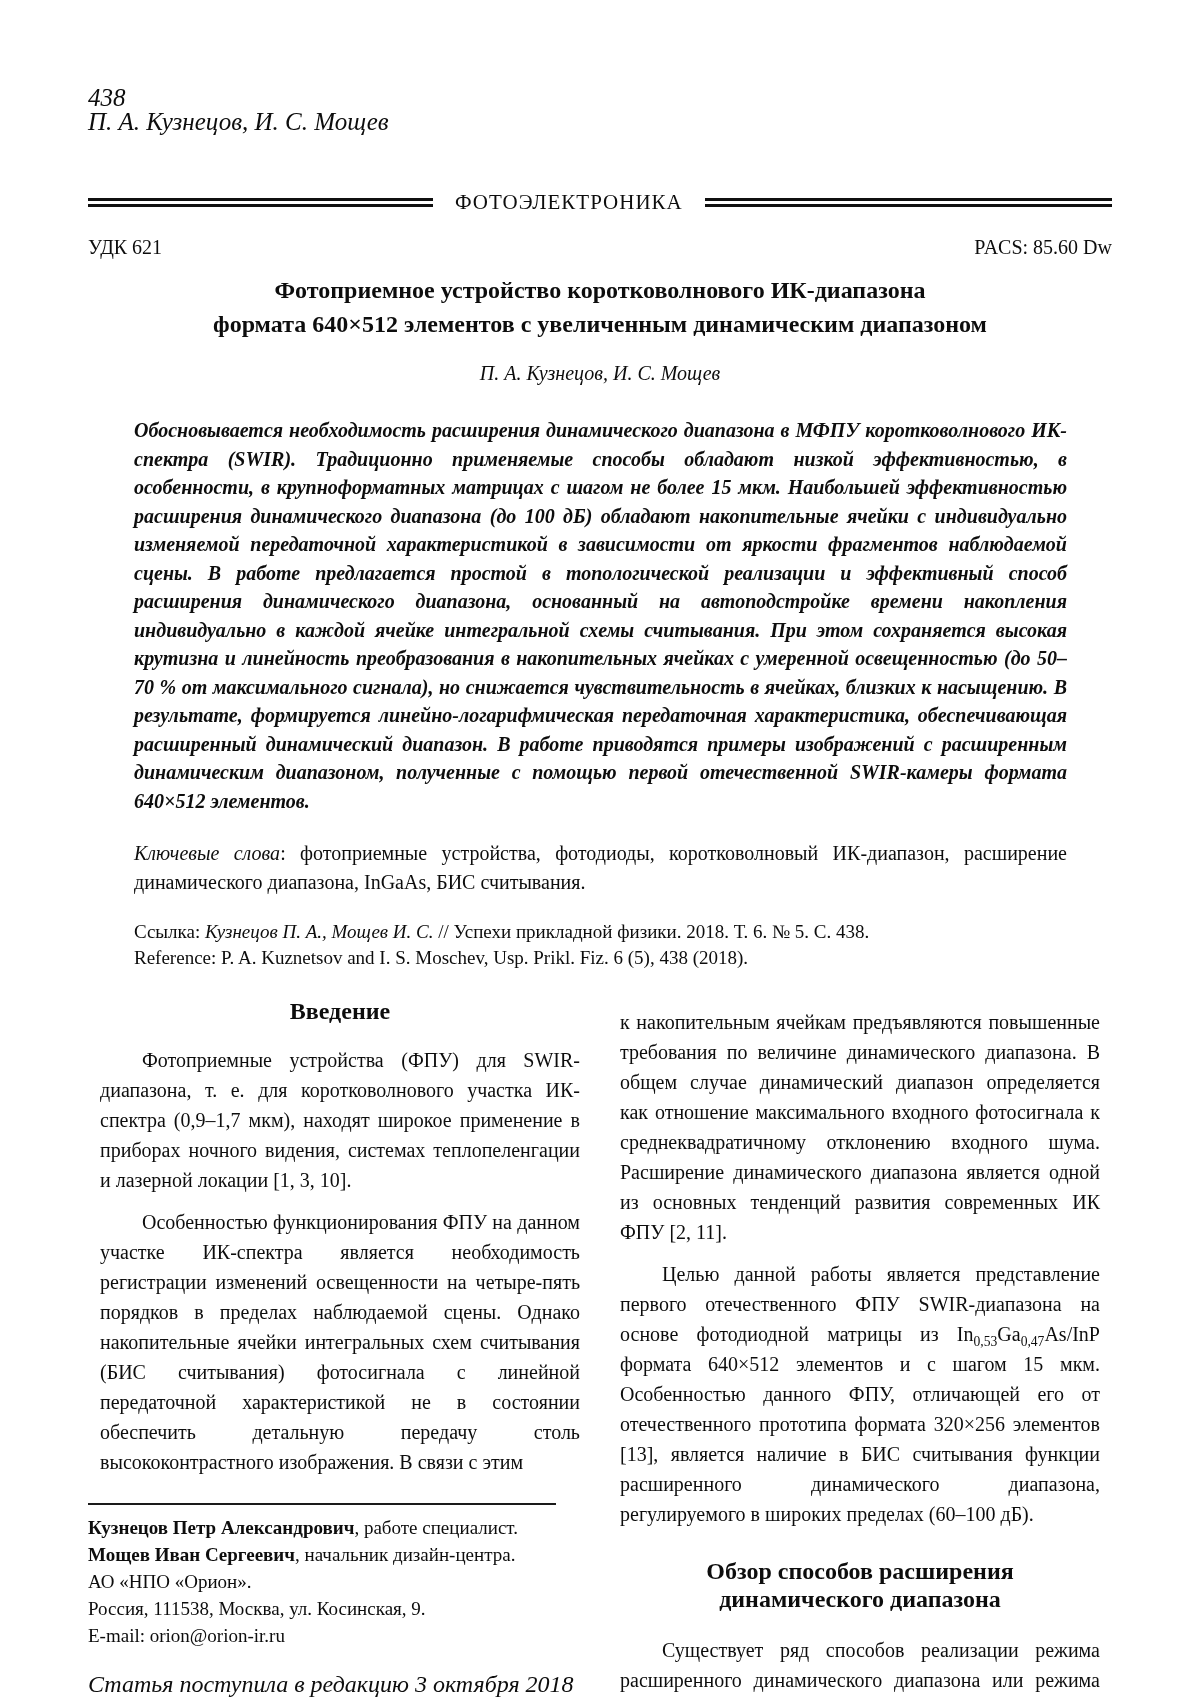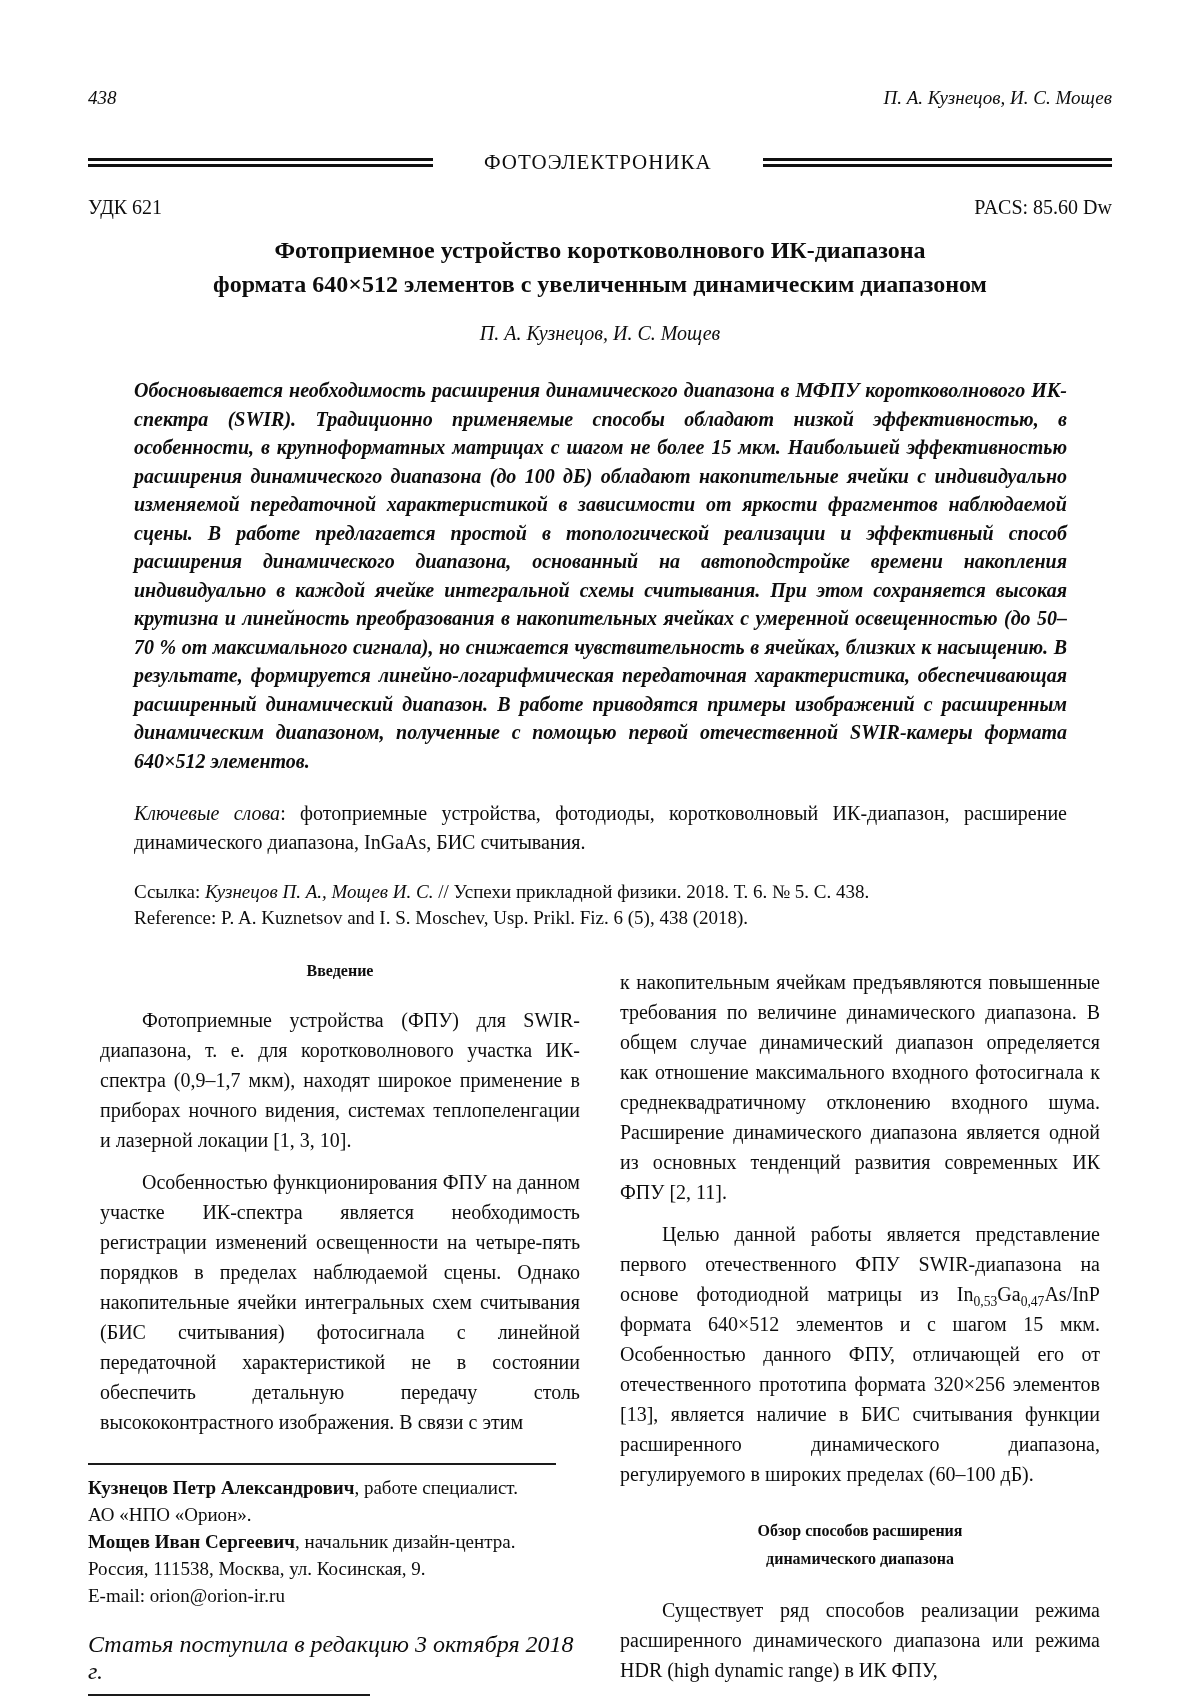--- a/index.html
+++ b/index.html
@@ -2,43 +2,43 @@
 <html lang="ru"><head>
 <meta charset="utf-8">
 <style>
   * { margin:0; padding:0; box-sizing:border-box; }
   html,body { background:#ffffff; }
   body { font-family:"Liberation Serif", serif; color:#0d0d0d; }
   .page {
     position:relative; width:1200px; height:1698px; margin:0 auto;
     background:#ffffff; padding:86px 88px 0 88px; overflow:hidden;
   }
-  .header-row { display:flex; justify-content:space-between; font-style:italic; font-size:19px; line-height:24px; }
-  .banner { margin-top:40px; display:flex; align-items:center;gap:29px; }
+  .header-row { display:flex; justify-content:space-between; font-style:italic; font-size:25px; line-height:24px;flex-direction:column; }
+  .banner { margin-top:56px; display:flex; align-items:center; }
   .banner-rule { height:9px; border-top:3px solid #101010; border-bottom:3px solid #101010; }
   .banner-rule-left { width:345px; }
   .banner-rule-right { flex:1; }
   .banner-text { font-size:21px; letter-spacing:1px; white-space:nowrap; padding:0 22px; }
   .meta-row { margin-top:20px; display:flex; justify-content:space-between; font-size:20px; line-height:25px; }
   .title { margin-top:13px; text-align:center; font-weight:bold; font-size:24px; line-height:34px; }
   .authors { margin-top:20px; text-align:center; font-style:italic; font-size:20px; line-height:25px; }
   .abstract {
     margin:30px 45px 0 46px; font-weight:bold; font-style:italic;
     font-size:20px; line-height:28.5px; text-align:justify;
   }
   .keywords { margin:24px 45px 0 46px; font-size:20px; line-height:29px; text-align:justify; }
   .keywords .kw-label { font-style:italic; }
   .citations { margin:22px 45px 0 46px; font-size:19px; line-height:26px; }
   .citations b { font-weight:normal; }
   .citations .cit-authors { font-style:italic; }
   .columns { margin-top:24px; display:flex; gap:16px; font-size:20px; line-height:30px; text-align:justify; }
   .col { width:504px; }
   .col p { margin:12px; }
   .col p.indent { text-indent:42px; }
-  h2.sec-heading { font-size:16px; font-weight:bold; text-align:center; line-height:28px; }
+  h2.sec-heading { font-size:24px; font-weight:bold; text-align:center; line-height:28px; }
   .col-left h2.sec-heading { margin:2px 0 20px 0; }
   .col-right h2.sec-heading { margin:28px 0 22px 0; }
   sub { font-size:0.68em; line-height:0; }
   .footnote { margin-top:26px; font-size:19px; line-height:27px; text-align:left; }
   .fn-rule { width:468px; border-top:2px solid #1a1a1a; margin-bottom:9px; }
   .fn-rule-2 { width:282px; border-top:2px solid #1a1a1a; margin:9px 0 10px 0; }
   .fn-received { margin-top:22px; font-style:italic; font-size:24px; }
   .fn-copyright { font-size:20px; }
 </style>
 </head>
@@ -87,22 +87,22 @@
   <div class="columns">
 
     <div class="col col-left">
       <h2 class="sec-heading">Введение</h2>
       <p class="indent">Фотоприемные устройства (ФПУ) для SWIR-диапазона, т. е. для коротковолнового участка ИК-спектра (0,9–1,7 мкм), находят широкое применение в приборах ночного видения, системах теплопеленгации и лазерной локации [1, 3, 10].</p>
       <p class="indent">Особенностью функционирования ФПУ на данном участке ИК-спектра является необходимость регистрации изменений освещенности на четыре-пять порядков в пределах наблюдаемой сцены. Однако накопительные ячейки интегральных схем считывания (БИС считывания) фотосигнала с линейной передаточной характеристикой не в состоянии обеспечить детальную передачу столь высококонтрастного изображения. В связи с этим</p>
 
       <div class="footnote">
         <div class="fn-rule"></div>
         <div><b>Кузнецов Петр Александрович</b><span>, работе специалист.</span></div>
+        <div><b>Мощев Иван Сергеевич</b><span>, начальник дизайн-центра.</span></div>
         <div>АО «НПО «Орион».</div>
-        <div><b>Мощев Иван Сергеевич</b><span>, начальник дизайн-центра.</span></div>
         <div>Россия, 111538, Москва, ул. Косинская, 9.</div>
         <div>E-mail: orion@orion-ir.ru</div>
         <div class="fn-received">Статья поступила в редакцию 3 октября 2018 г.</div>
         <div class="fn-rule-2"></div>
         <div class="fn-copyright">© Кузнецов П. А., Мощев И. С., 2018</div>
       </div>
     </div>
 
     <div class="col col-right">
       <p>к накопительным ячейкам предъявляются повышенные требования по величине динамического диапазона. В общем случае динамический диапазон определяется как отношение максимального входного фотосигнала к среднеквадратичному отклонению входного шума. Расширение динамического диапазона является одной из основных тенденций развития современных ИК ФПУ [2, 11].</p>

